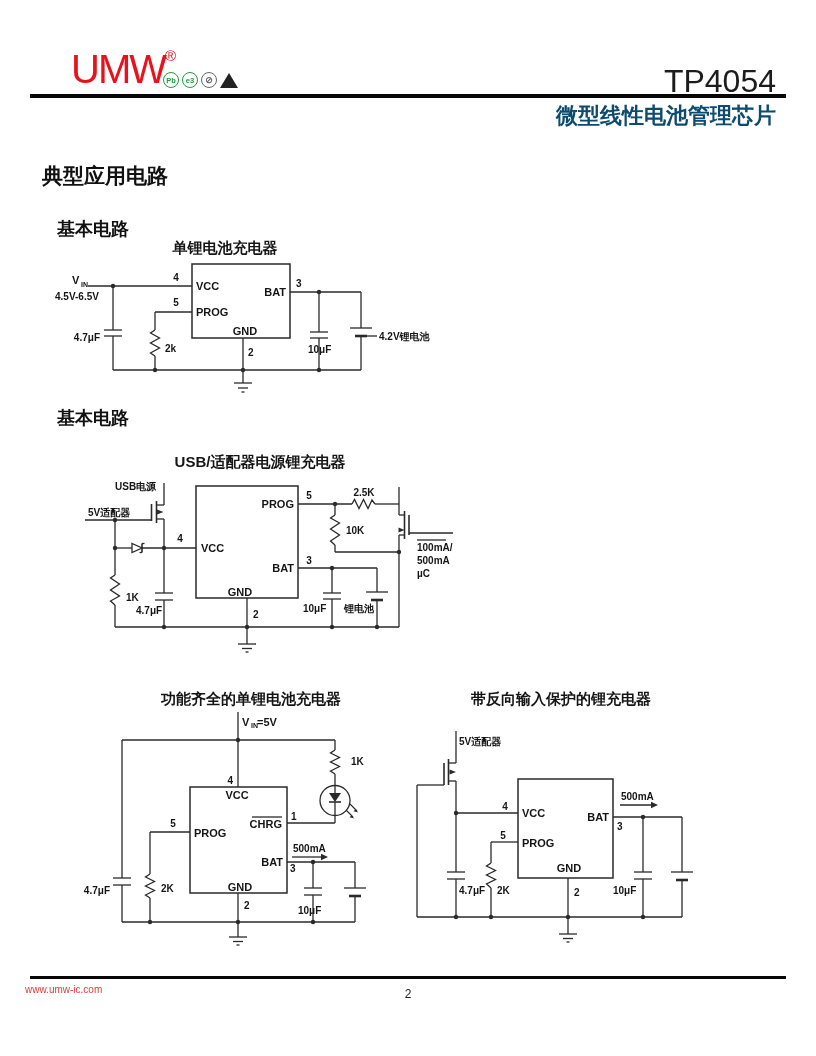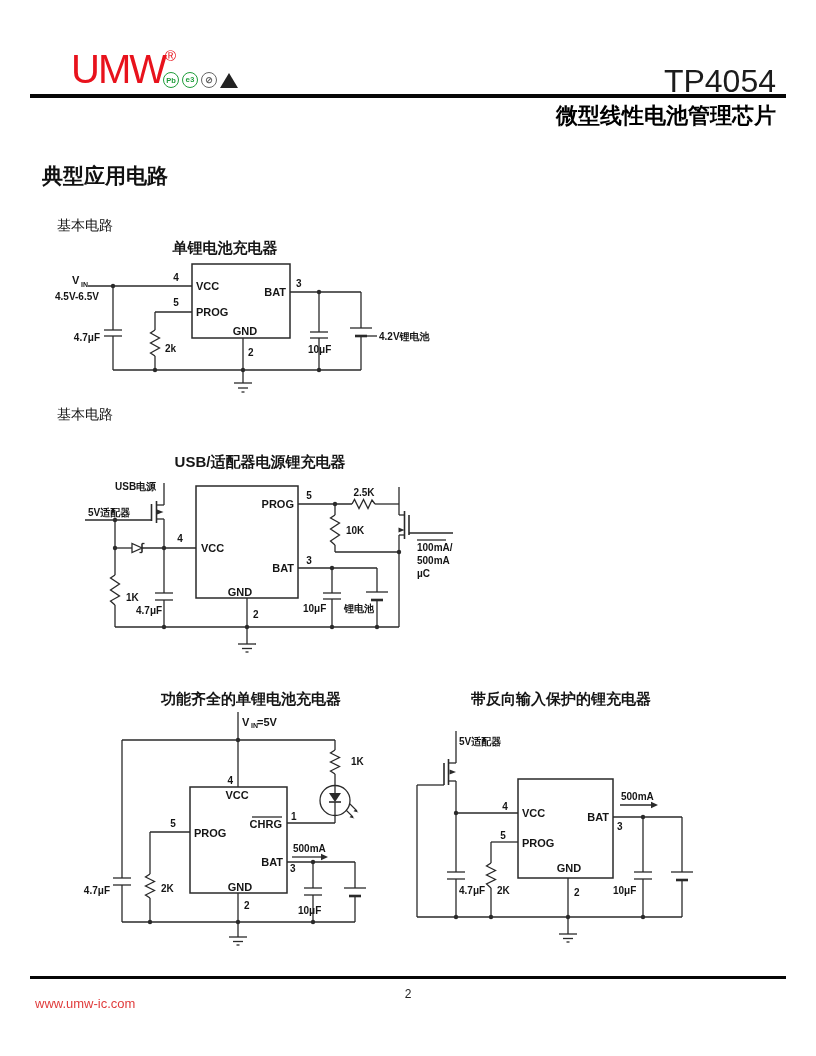--- a/index.html
+++ b/index.html
@@ -7,34 +7,34 @@
         font-family:"Liberation Sans",sans-serif;color:#111;overflow:hidden;}
   .abs{position:absolute;}
 
   
   .logo{top:48px;left:56px;font-weight:normal;font-size:40px;letter-spacing:-2px;line-height:1;margin-left:15px;}
   .logo-reg{font-size:15px;vertical-align:22px;letter-spacing:0;}
   .icon-row{top:72px;left:163px;display:flex;gap:3px;align-items:center;}
   .cicon{width:16px;height:16px;border-radius:50%;font-size:7.5px;font-weight:bold;
          display:flex;align-items:center;justify-content:center;box-sizing:border-box;}
   .icon-pb{border:1.5px solid #1f9d3a;color:#1f9d3a;}
-  .icon-e3{border:1.5px solid #1f9d3a;color:#1f9d3a;font-family:Liberation Mono, monospace;}
+  .icon-e3{border:1.5px solid #1f9d3a;color:#1f9d3a;}
   .icon-hf{border:1.5px solid #666;color:#666;font-size:9px;}
   .icon-esd{width:0;height:0;border-left:9px solid transparent;border-right:9px solid transparent;
             border-bottom:15px solid #222;border-radius:0;}
   .part-no{top:63px;right:40px;font-size:32px;color:#1c1c1c;}
   .rule{left:30px;width:756px;height:4px;background:#060606;}
   .rule-top{top:94px;}
-  .subtitle{top:101px;right:40px;font-size:22px;font-weight:bold;color:#000000;}
+  .subtitle{top:101px;right:40px;font-size:22px;font-weight:bold;color:#0c4a6e;}
   .h1{top:132px;left:42px;font-size:21px;font-weight:bold;margin-top:30px;}
-  .seclabel{font-size:14px;font-weight:normal;}
+  .seclabel{font-size:18px;font-weight:bold;}
 
   
   .rule-bottom{top:976px;height:3px;}
-  .site{top:984px;left:35px;font-size:13px;color:#e03c3c;margin-top:12px;}
+  .site{top:984px;left:25px;font-size:10px;color:#e03c3c;}
   .pageno{top:987px;left:0;width:100%;text-align:center;font-size:12px;color:#222;}
   .company{top:982px;right:36px;font-size:19px;color:#e03c3c;}
 
   
   svg{position:absolute;overflow:visible;}
   svg text{fill:#151515;font-family:"Liberation Sans",sans-serif;}
   .t-pin{font-size:11px;font-weight:bold;}
   .t-num{font-size:10px;font-weight:bold;}
   .t-val{font-size:10px;font-weight:bold;}
   .t-cjk{font-size:10px;font-weight:bold;}

